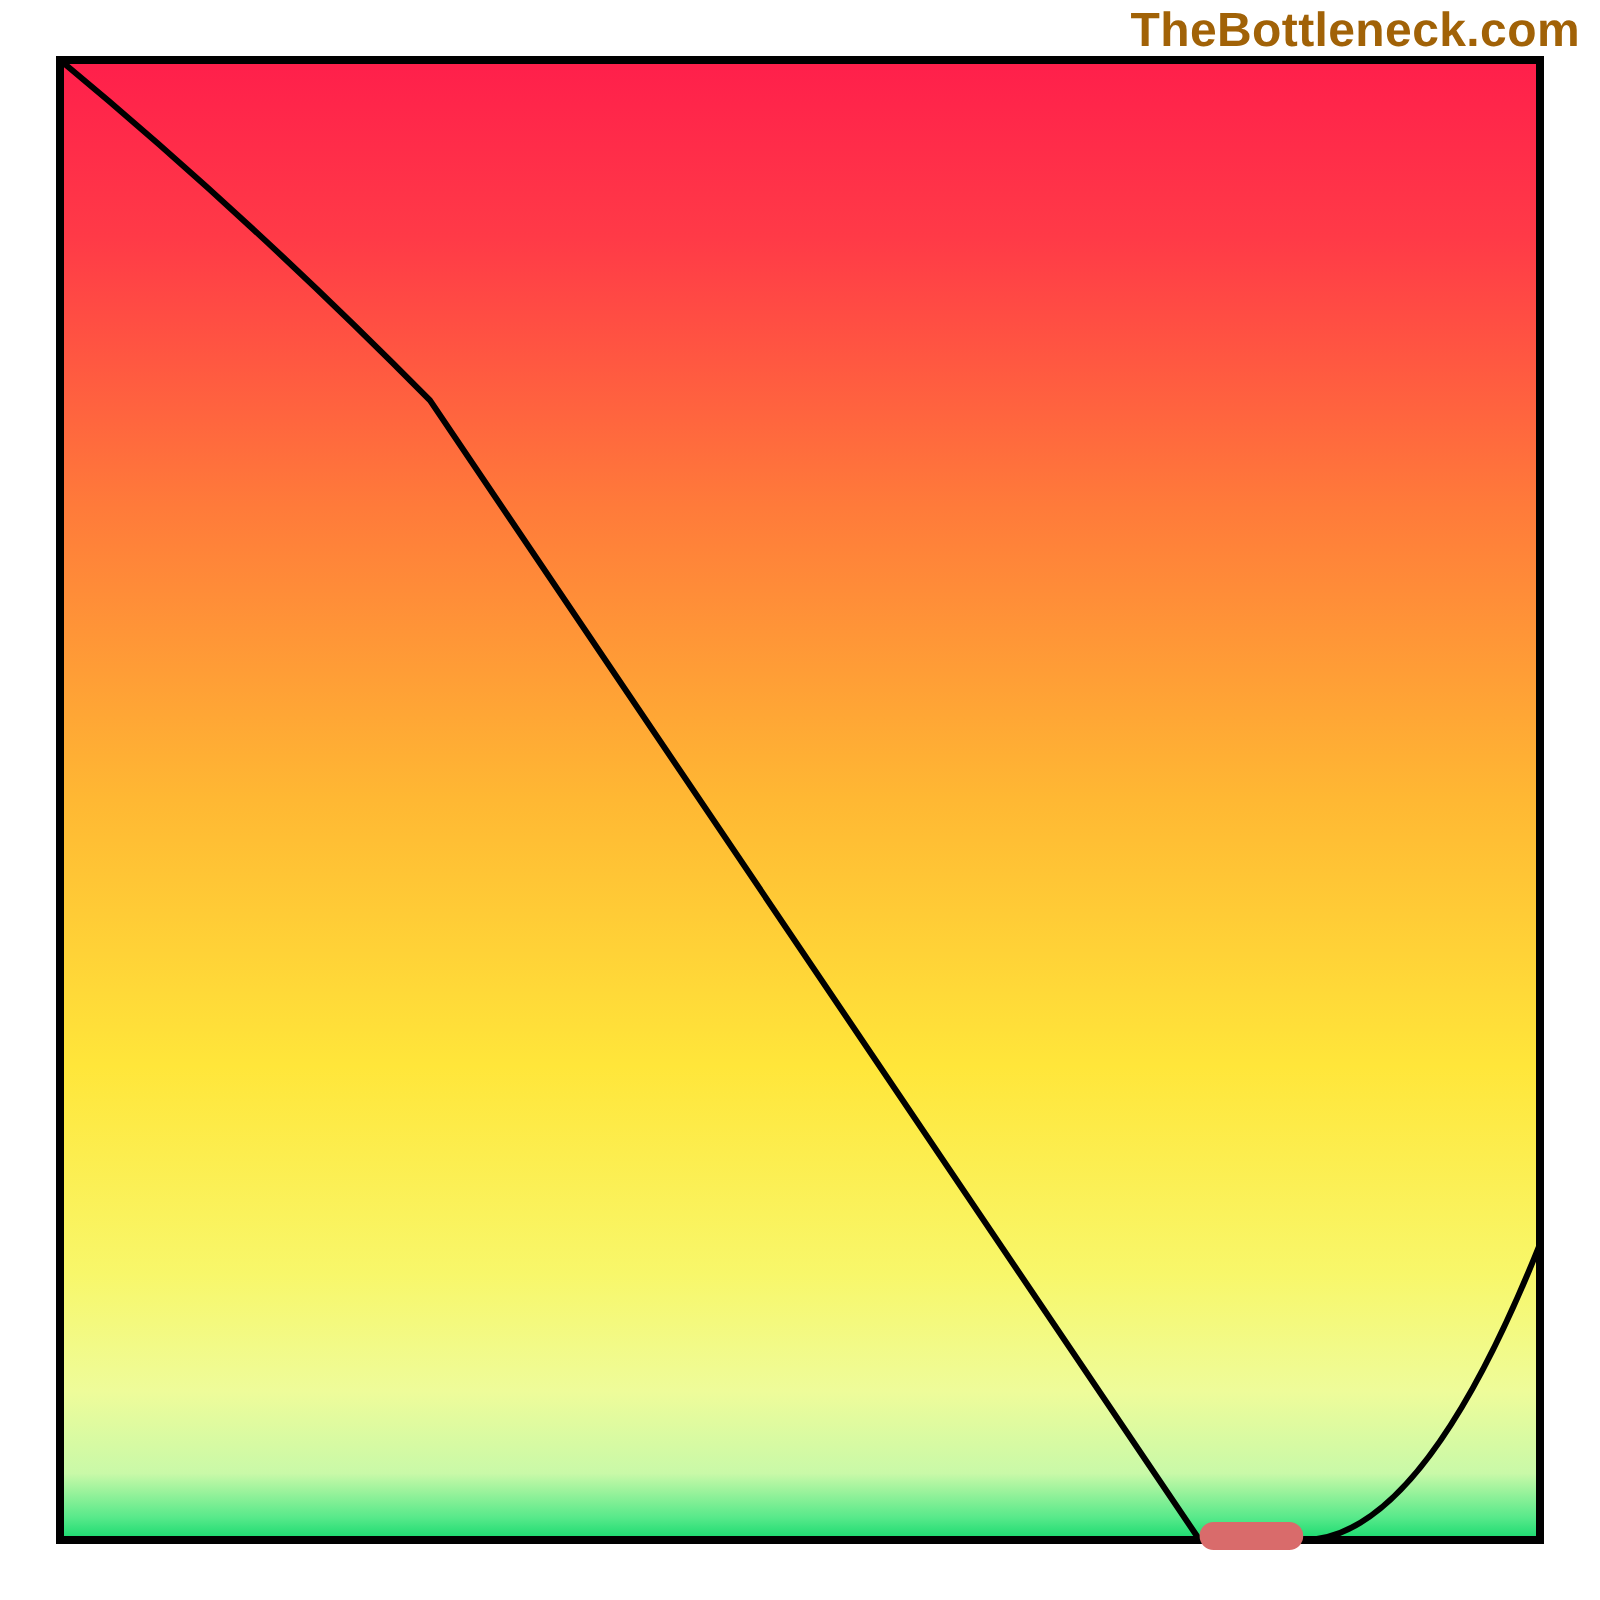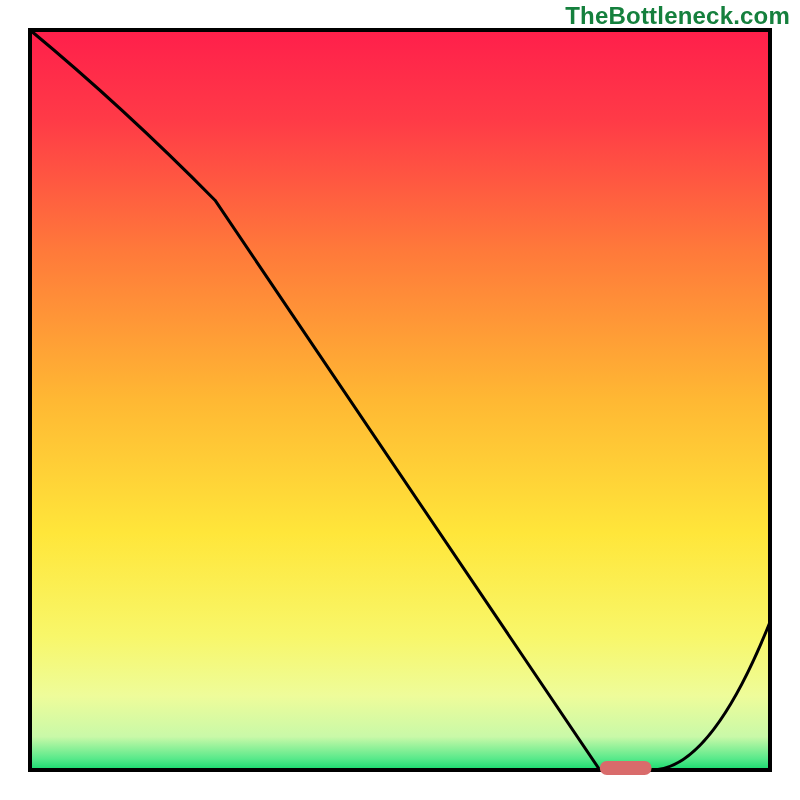--- a/index.html
+++ b/index.html
@@ -14,21 +14,21 @@
     position: relative;
     width: 800px;
     height: 800px;
   }
   .watermark {
     position: absolute;
     top: 2px;
     right: 10px;
     font-size: 24px;
     font-weight: 600;
-    color: #15803d;
+    color: #a16207;
     letter-spacing: 0.2px;
     margin-left: 40px;
   }
   svg {
     display: block;
   }
 </style>
 </head>
 <body>
 

